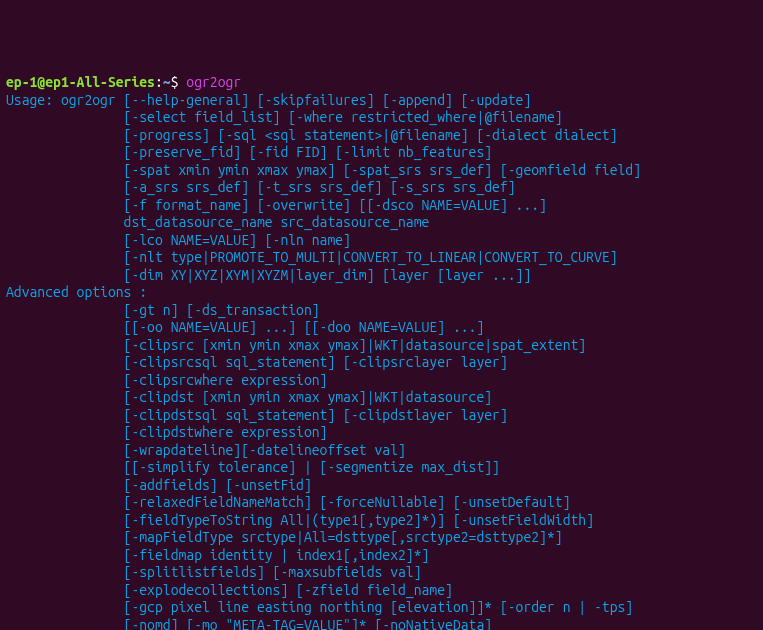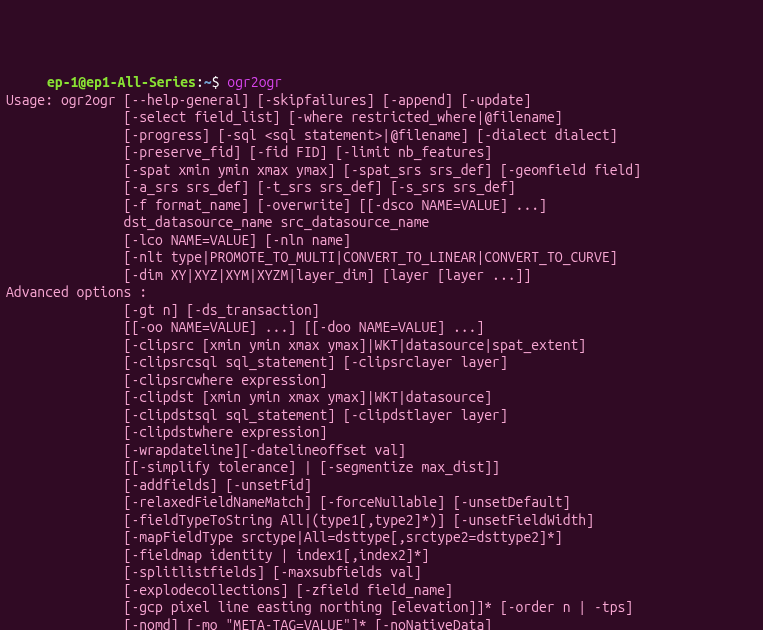--- a/index.html
+++ b/index.html
@@ -15,37 +15,36 @@
       line-height: 1.25;
       padding: 4px 6px;
       width: 763px;
       height: 630px;
       overflow: hidden;
       white-space: pre;
     }
     .prompt-user {
       color: #8ae234;
       font-weight: bold;
-      margin-left: 41px;
     }
     .prompt-colon {
       color: #ffffff;
     }
     .prompt-path {
       color: #729fcf;
       font-weight: bold;
     }
     .prompt-dollar {
       color: #ffffff;
     }
     .command {
       color: #d946ef;
     }
     .output {
-      color: #f9a8d4;
+      color: #0ea5e9;
     }
     .terminal-line {
       display: block;
     }
   </style>
 </head>
 <body>
 
 
 

